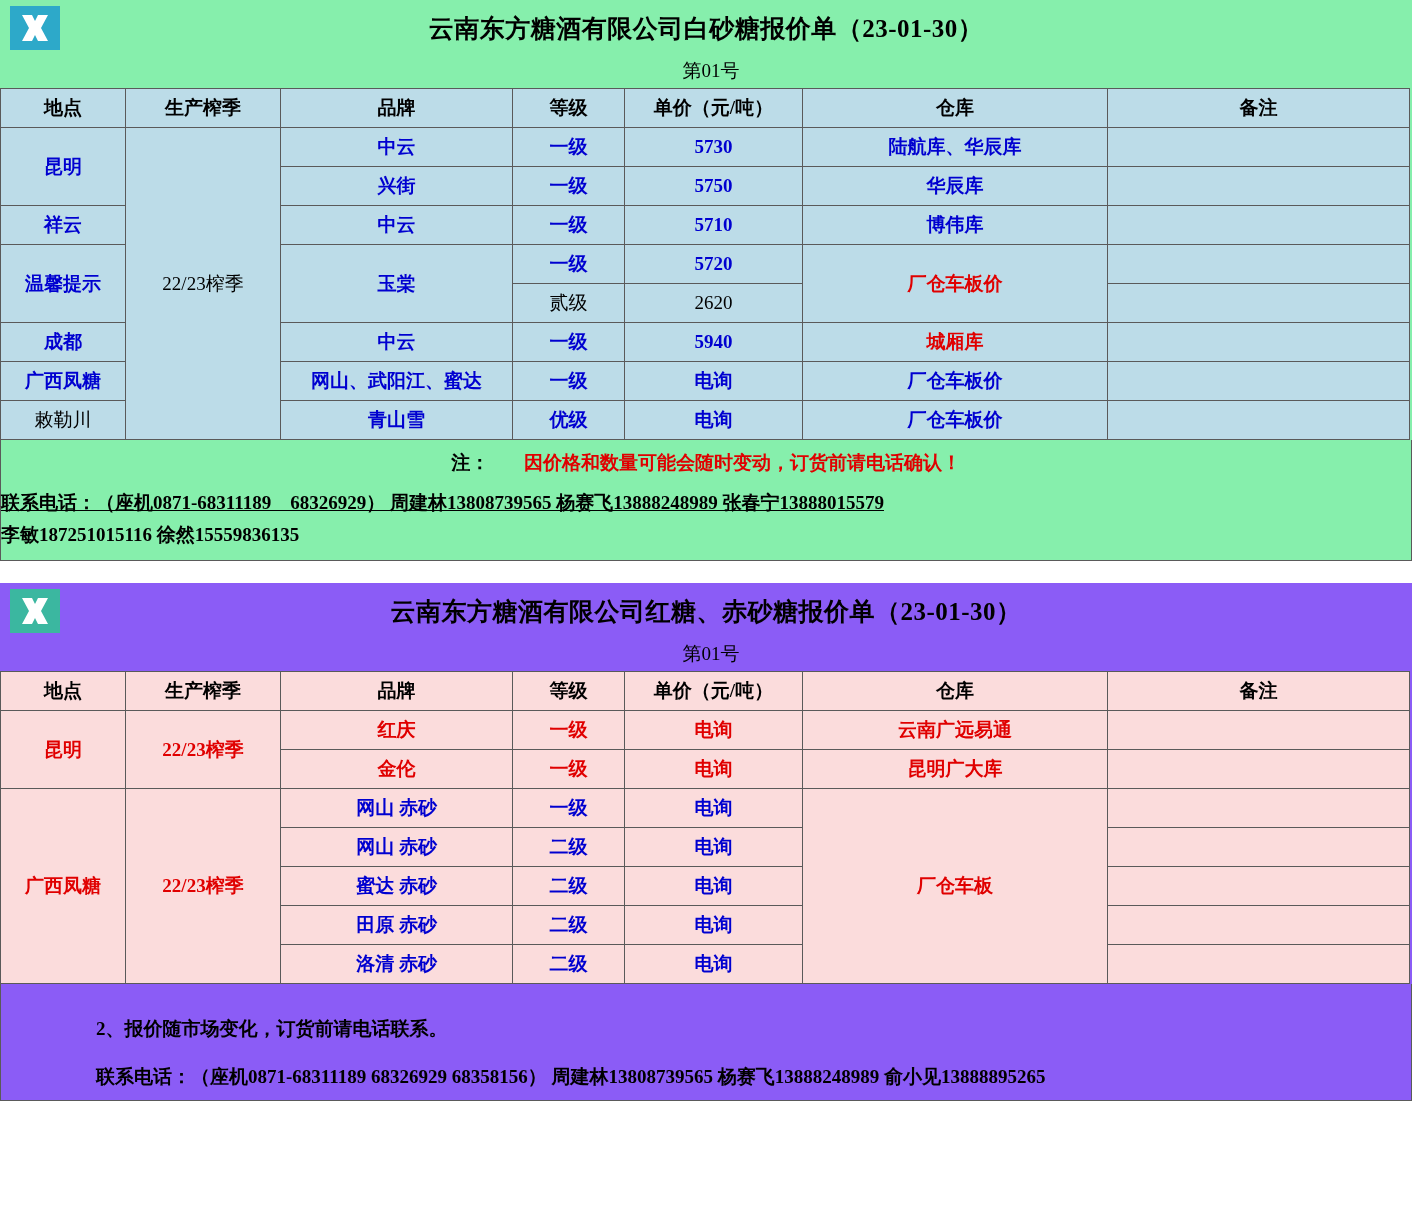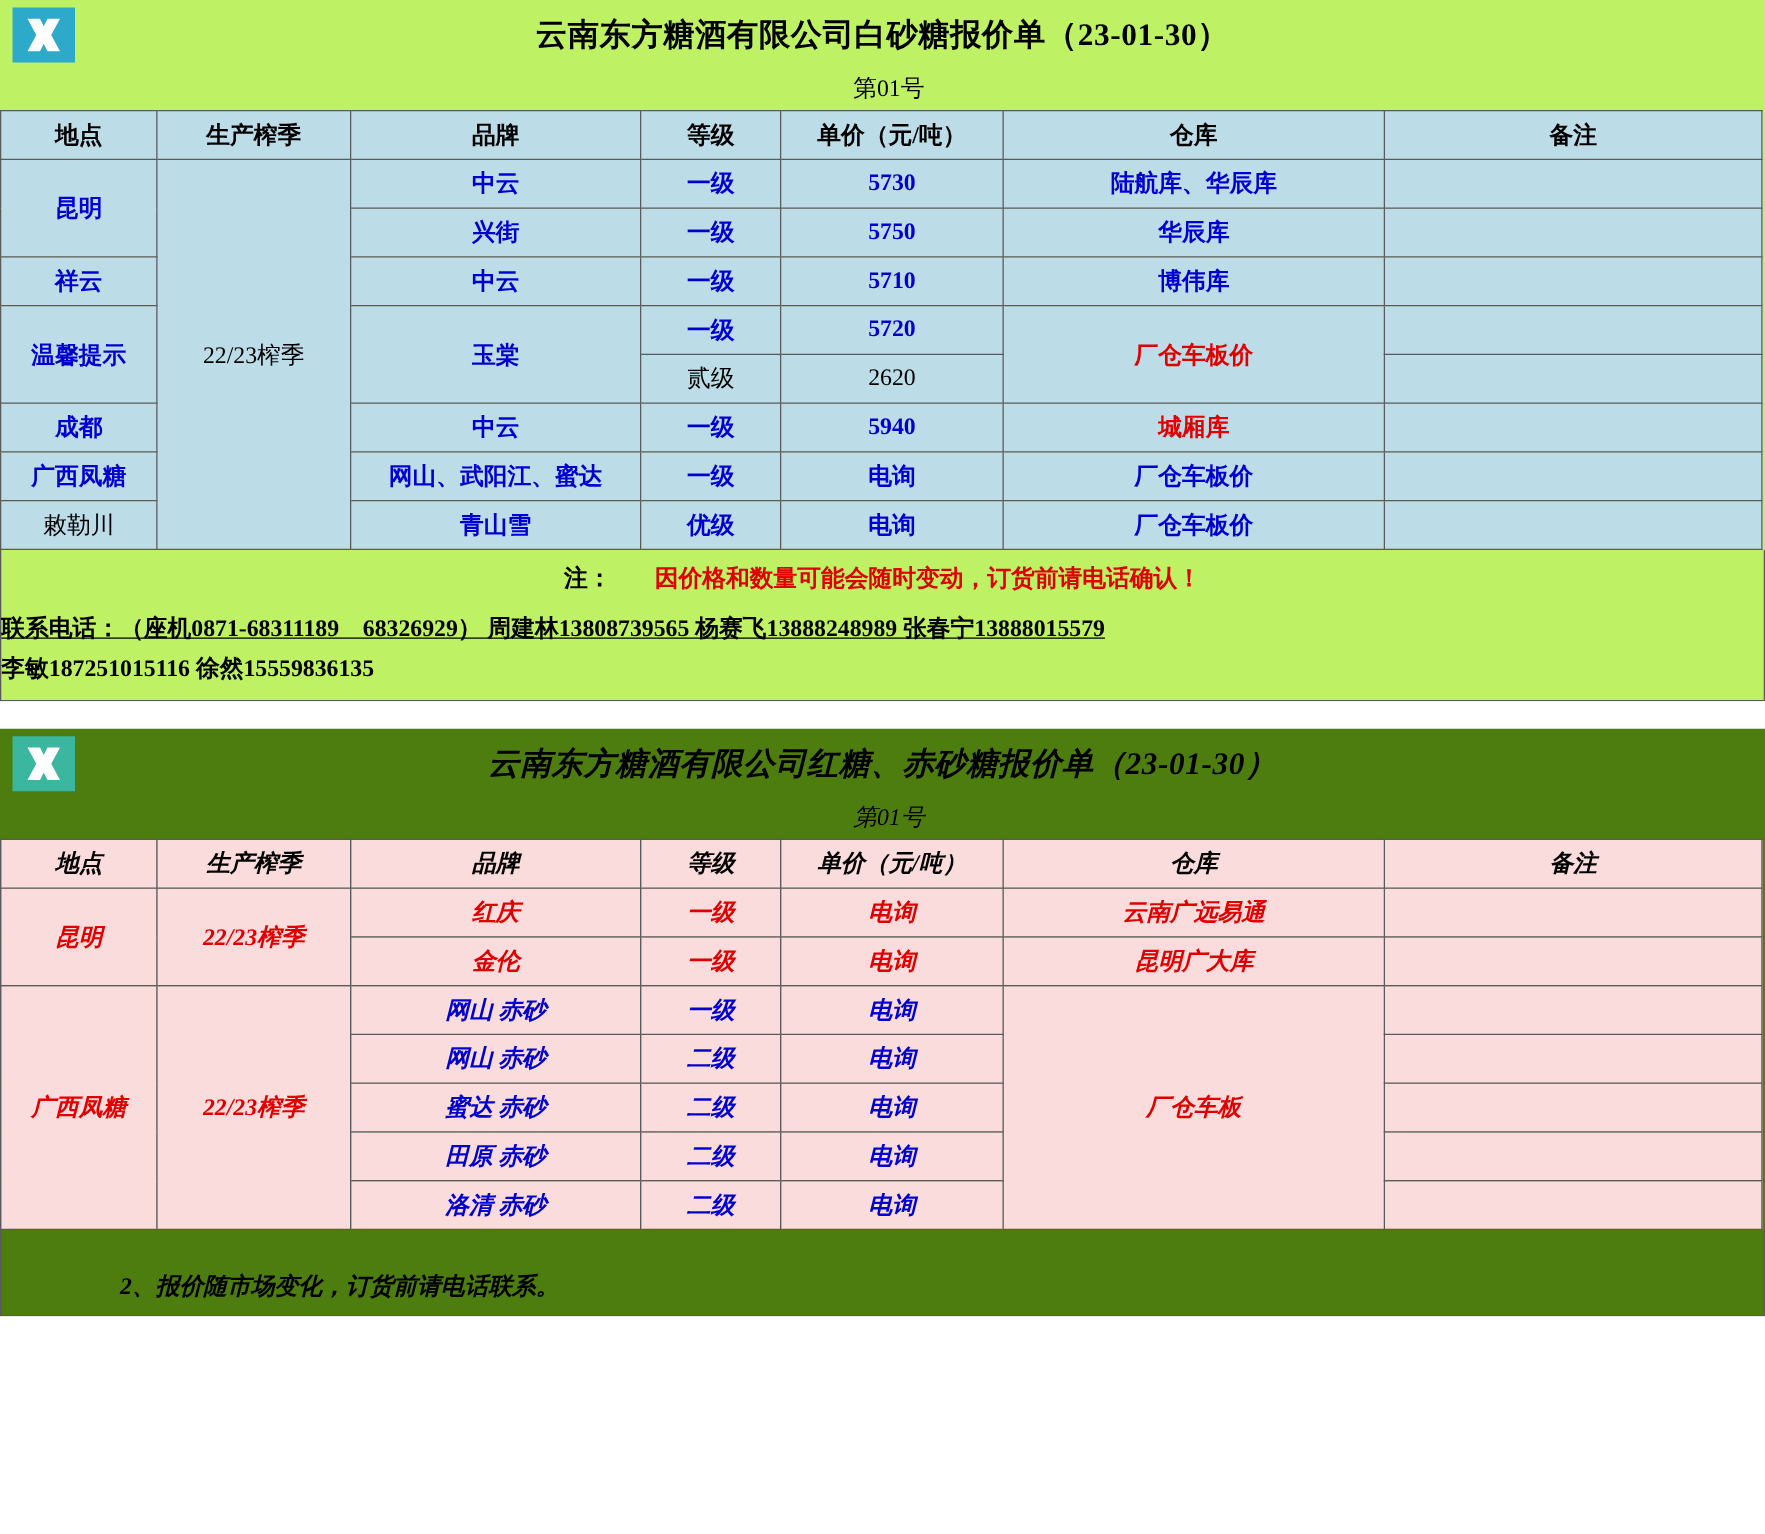--- a/index.html
+++ b/index.html
@@ -4,22 +4,22 @@
 <style>
   html,body{margin:0;padding:0;}
   body{
     width:1412px;
     font-family:"Liberation Serif","DejaVu Serif",serif;
     background:#ffffff;
     -webkit-font-smoothing:antialiased;
   }
   .sheet{width:1412px;}
   
-  .blue{background:#bef264;}
-  .pink{background:#4d7c0f;font-style:italic;}
+  .blue{background:#86efac;}
+  .pink{background:#8b5cf6;}
 
   .titlebar{
     position:relative;
     height:58px;
   }
   .logo{
     position:absolute;
     left:10px; top:6px;
     width:50px;height:44px;
     background:#2da9c9;
@@ -285,14 +285,15 @@
         <td class="c-blue">洛清  赤砂</td>
         <td class="c-blue">二级</td>
         <td class="c-blue">电询</td>
         <td></td>
       </tr>
     </tbody>
   </table>
 
   <div class="tips">
     <div class="t2">2、报价随市场变化，订货前请电话联系。</div>
+    <div class="t3">联系电话：（座机0871-68311189  68326929  68358156）   周建林13808739565   杨赛飞13888248989  俞小见13888895265</div>
   </div>
 </div>
 
 </body></html>

